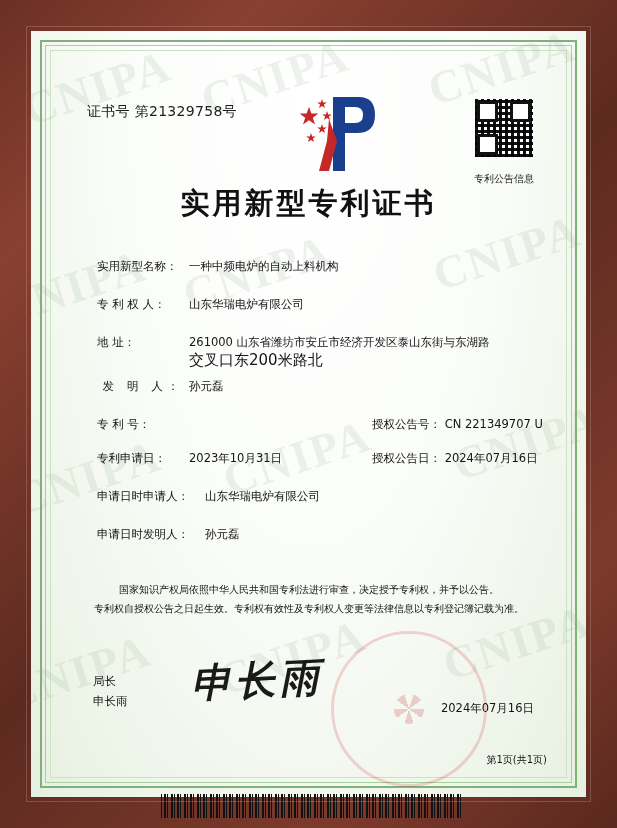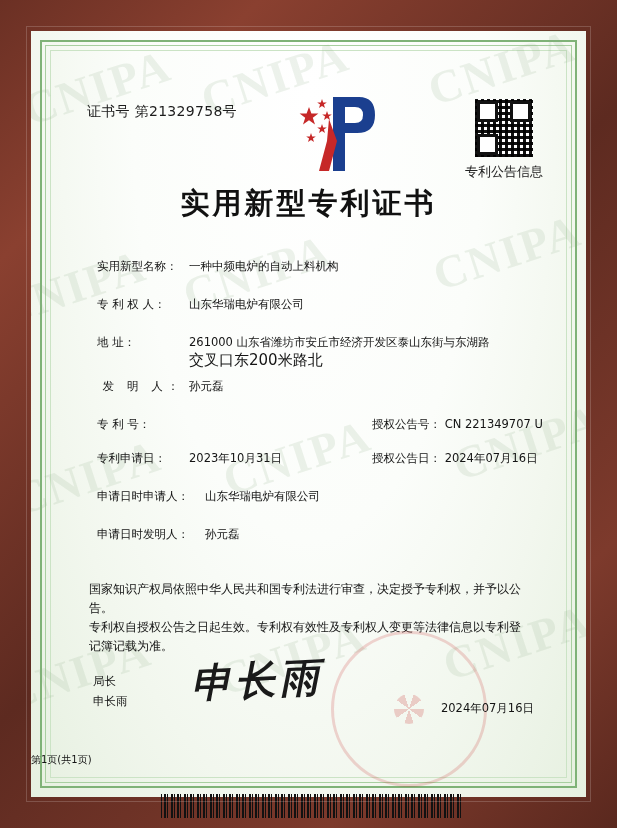--- a/index.html
+++ b/index.html
@@ -114,22 +114,22 @@
     box-shadow: inset 0 0 0 3px #fff;
   }
   .qr-box::before { left: 2px; top: 2px; }
   .qr-box::after  { right: 2px; top: 2px; }
   .qr-eye3 {
     position:absolute; left:2px; bottom:2px;
     width:15px;height:15px;border:3px solid #111;background:#fff;
     box-shadow: inset 0 0 0 3px #fff;
   }
   .qr-caption {
-    margin-top: 6px;
-    font-size: 13px;
+    margin-top: 15px;
+    font-size: 10px;
     color: #222;
     font-family: "DejaVu Sans", sans-serif;
   }
 
   
   .main-title {
     position: absolute;
     left: 0;
     top: 153px;
     width: 555px;
@@ -190,24 +190,25 @@
   .gap-16 { height: 16px; }
   .gap-20 { height: 20px; }
   .gap-8  { height: 8px; }
 
   
   .legal {
     position: absolute;
     left: 58px;
     top: 549px;
     width: 440px;
-    font-size: 12px;
+    font-size: 10px;
     font-family: "DejaVu Sans", sans-serif;
     color: #141414;
     line-height: 19px;
+    text-align: center;
   }
 
   
   .sig-label {
     position: absolute;
     left: 62px;
     top: 640px;
     font-size: 11.5px;
     font-family: "DejaVu Sans", sans-serif;
     color: #141414;
@@ -260,21 +261,21 @@
                      rgba(198,40,40,0.5) 80% 90%, transparent 90% 100%);
     border-radius:50%;
   }
 
   
   .page-no {
     position: absolute;
     left: 0;
     top: 722px;
     width: 516px;
-    text-align: left;
+    text-align: right;
     font-size: 10px;
     font-family: "DejaVu Sans", sans-serif;
     color: #141414;
   }
   .barcode-outer{
     position:absolute;
     left:161px;
     top:794px;
     width:300px;
     height:24px;

